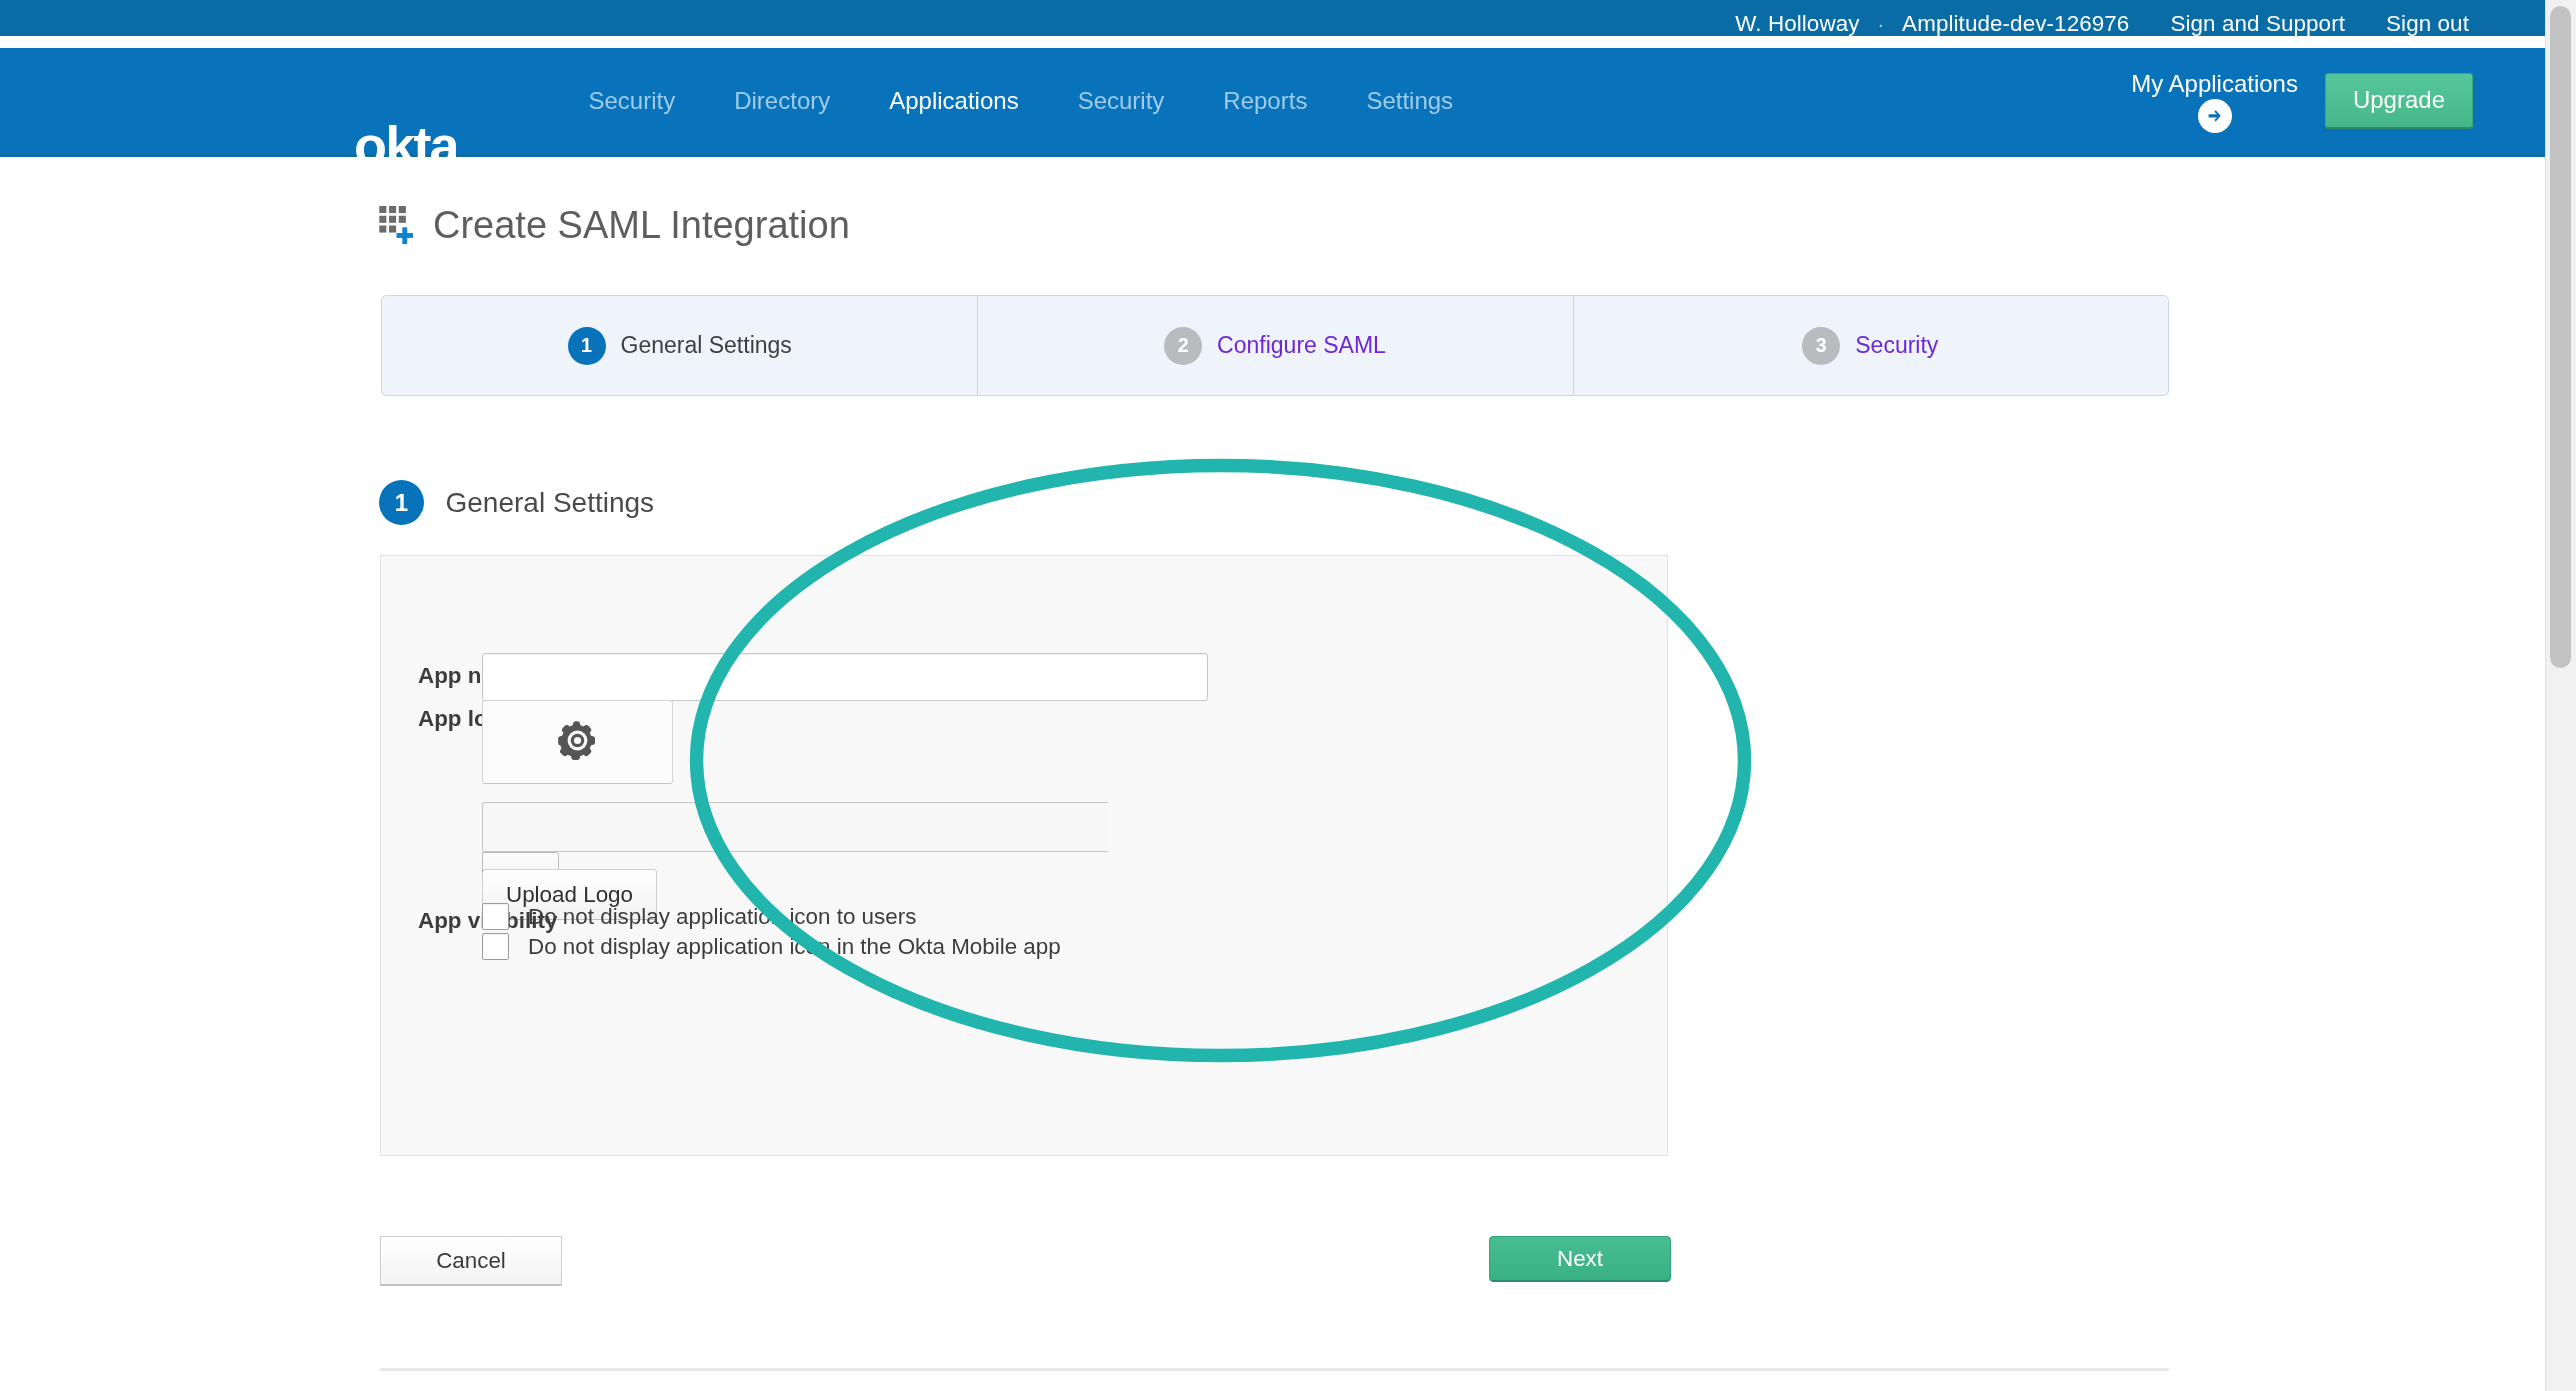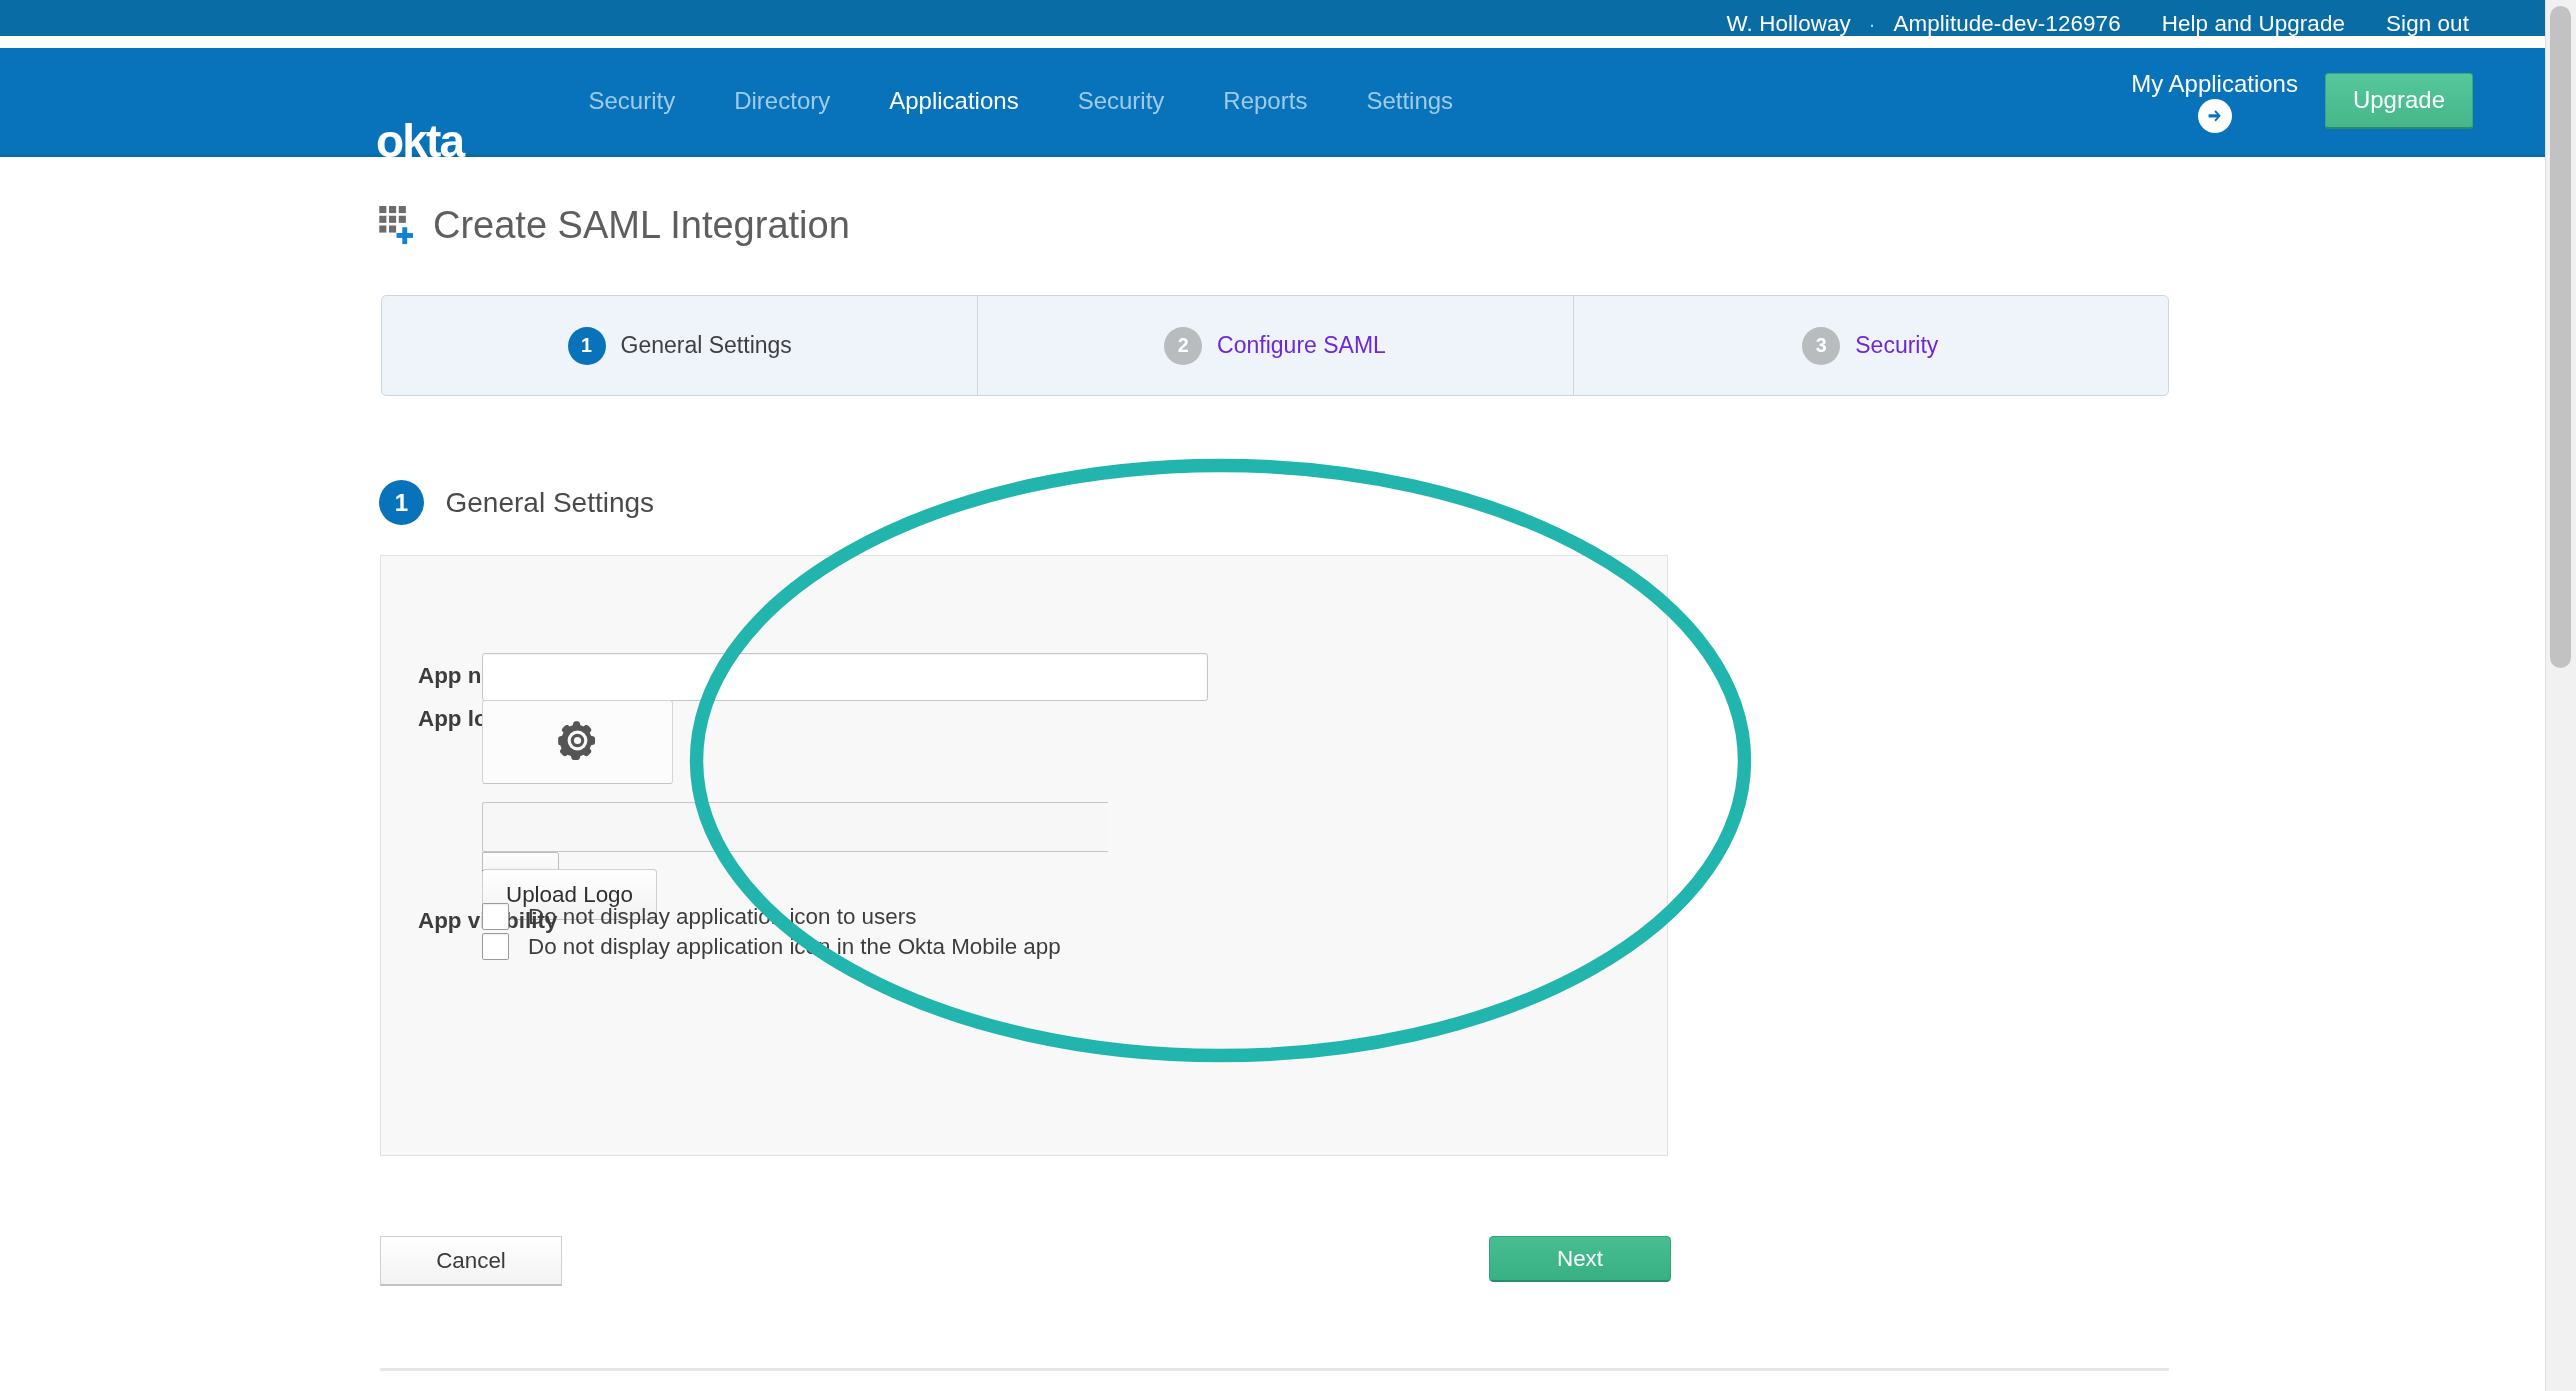--- a/index.html
+++ b/index.html
@@ -26,22 +26,22 @@
   }
   .topbar-sep { color: #b7d9ec; font-size: 19.7px; padding: 0 18px; }
   .topbar-gap { display:inline-block; width: 41px; }
 
   
   .navbar {
     position: absolute; left: 0; top: 48px; width: 2545px; height: 109px;
     background: #0873ba; border-bottom: 3.6px solid #0a6ca5;
   }
   .okta-logo {
-    position: absolute; left: 376px; top: 70px;
-    font-size: 46px; font-weight: 700; color: #ffffff;
+    position: absolute; left: 354px; top: 70px;
+    font-size: 54px; font-weight: 700; color: #ffffff;
     letter-spacing: -1.8px; line-height: 1; font-family: "Liberation Sans", sans-serif;
   }
   .navlinks {
     position: absolute; left: 559px; top: 0; height: 106px;
     display: flex; align-items: center; gap: 0;
   }
   .navlink {
     color: #9fcbe8; font-size: 24px; text-decoration: none;
     padding: 0 29.5px; white-space: nowrap;
   }
@@ -219,21 +219,21 @@
 <body>
 
 <div id="page">
 
   <div class="topbar">
     <div class="topbar-inner">
       <a class="topbar-link" href="#">W. Holloway</a>
       <span class="topbar-sep">·</span>
       <a class="topbar-link" href="#">Amplitude-dev-126976</a>
       <span class="topbar-gap"></span>
-      <a class="topbar-link" href="#">Help and Upgrade</a>
+      <a class="topbar-link" href="#">Sign and Support</a>
       <span class="topbar-gap"></span>
       <a class="topbar-link" href="#">Sign out</a>
     </div>
   </div>
 
   <div class="navbar">
     <div class="okta-logo">okta</div>
 
     <div class="navlinks">
       <a class="navlink" href="#">Security</a>

